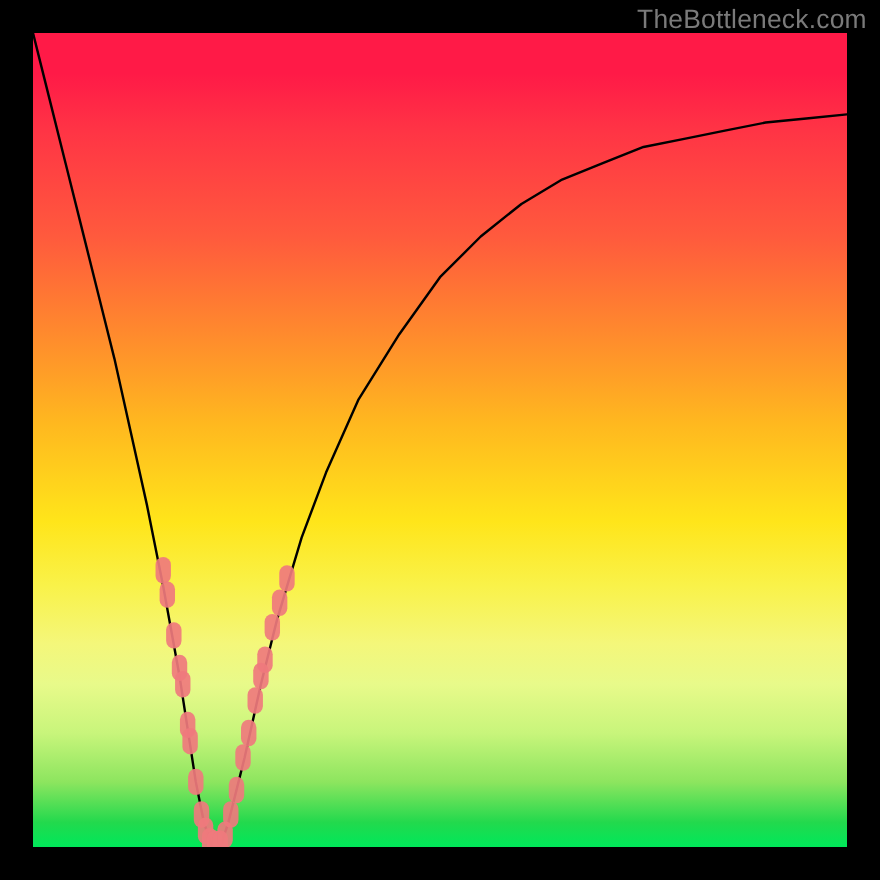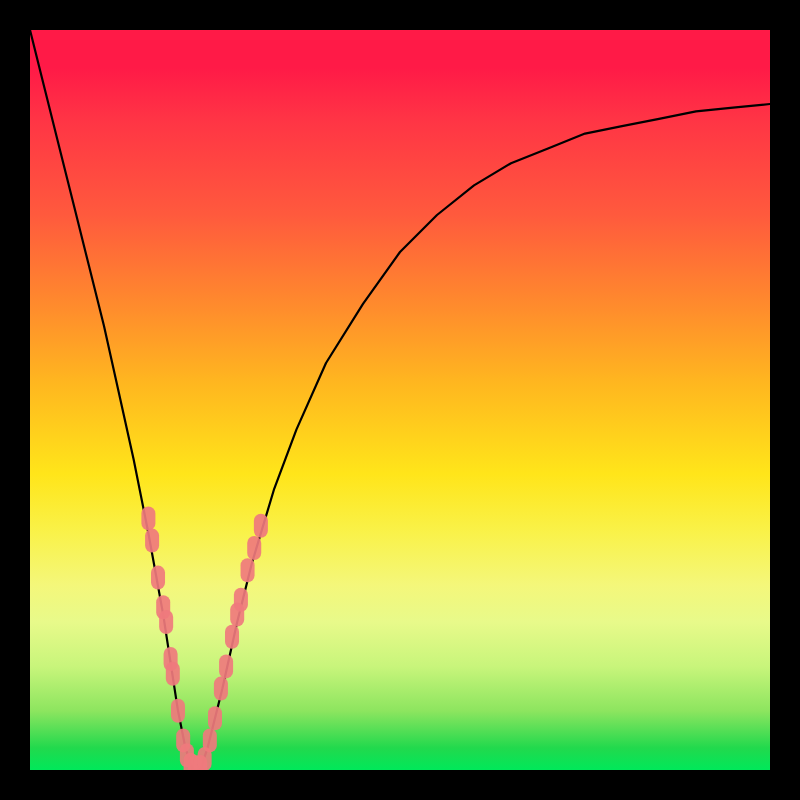--- a/index.html
+++ b/index.html
@@ -60,20 +60,21 @@
     font-weight: 500;
     letter-spacing: 0.2px;
     user-select: none;
   }
 </style>
 </head>
 <body>
 
 <div class="frame">
 
+  <div class="watermark">TheBottleneck.com</div>
 
   <div class="plot-area">
 
     <svg class="curve-svg" viewBox="0 0 740 740" preserveAspectRatio="none">
       <path id="curve-path" fill="none" stroke="#000000" stroke-width="2.2" stroke-linecap="round" stroke-linejoin="round" d="M0.00 0.00 L14.80 59.20 L29.60 118.40 L44.40 177.60 L59.20 236.80 L74.00 296.00 L88.80 362.60 L103.60 429.20 L118.40 503.20 L133.20 584.60 L148.00 680.80 L155.40 717.80 L162.80 740.00 L170.20 740.00 L177.60 717.80 L192.40 658.60 L207.20 592.00 L222.00 532.80 L244.20 458.80 L266.40 399.60 L296.00 333.00 L333.00 273.80 L370.00 222.00 L407.00 185.00 L444.00 155.40 L481.00 133.20 L518.00 118.40 L555.00 103.60 L592.00 96.20 L629.00 88.80 L666.00 81.40 L703.00 77.70 L740.00 74.00"></path>
       <g id="markers">
           <rect x="111.40" y="476.40" width="14" height="24" rx="7" ry="7" fill="#ef7a7d" fill-opacity="0.92"></rect>
           <rect x="115.10" y="498.60" width="14" height="24" rx="7" ry="7" fill="#ef7a7d" fill-opacity="0.92"></rect>
           <rect x="121.02" y="535.60" width="14" height="24" rx="7" ry="7" fill="#ef7a7d" fill-opacity="0.92"></rect>
           <rect x="126.20" y="565.20" width="14" height="24" rx="7" ry="7" fill="#ef7a7d" fill-opacity="0.92"></rect>

